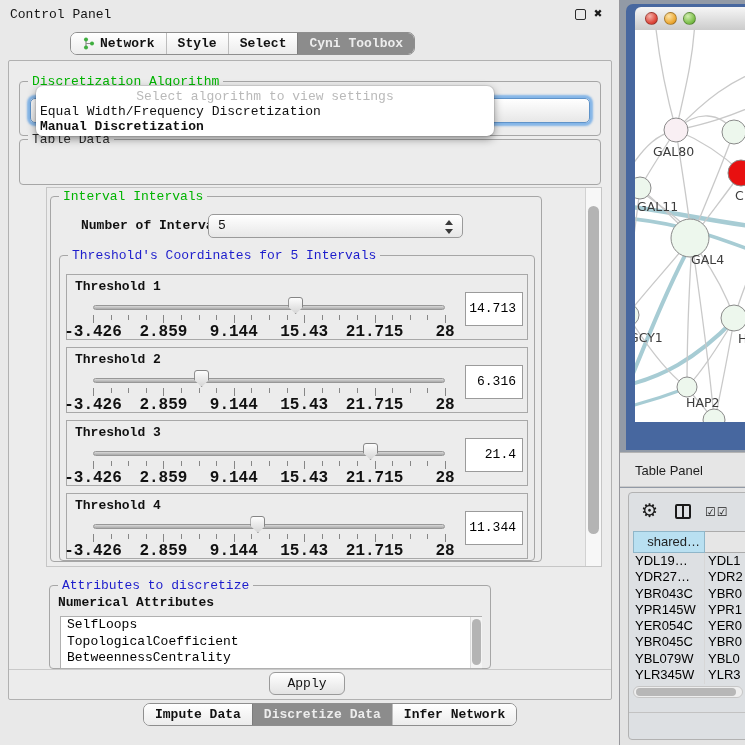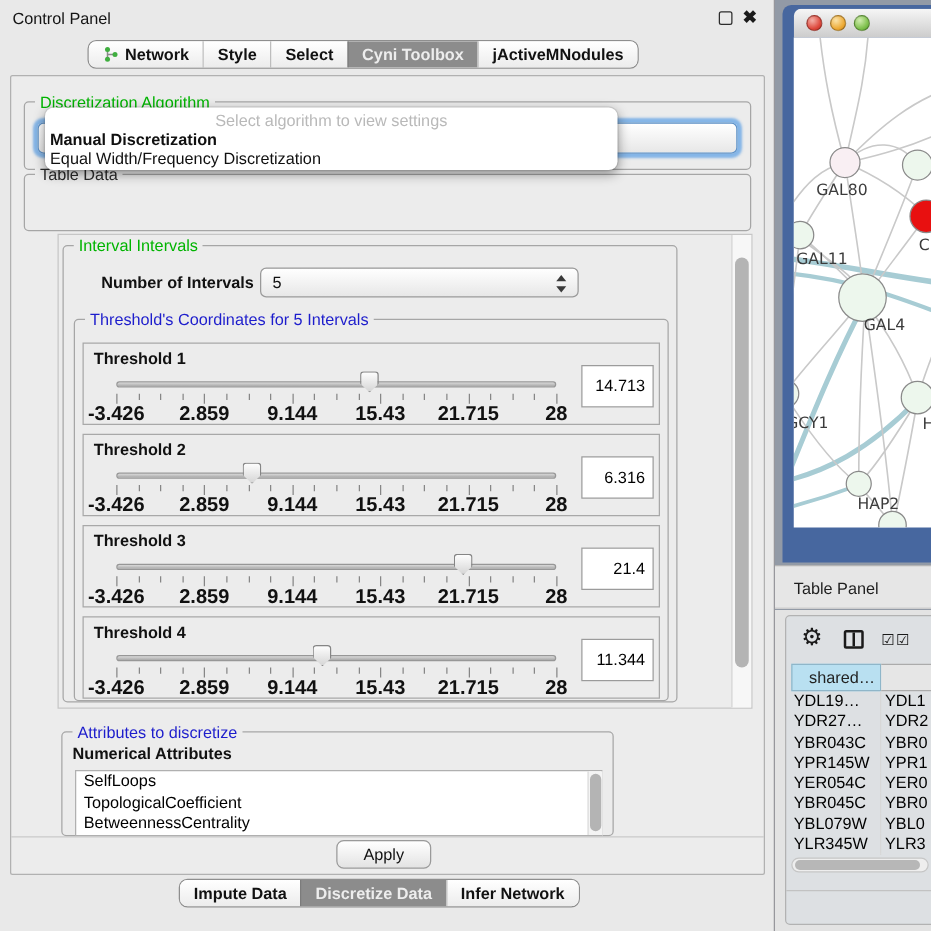--- a/index.html
+++ b/index.html
@@ -1,21 +1,21 @@
 <!DOCTYPE html>
 <html><head>
 <meta charset="utf-8">
 <style>
   * { box-sizing: border-box; margin:0; padding:0; }
   html,body { width:745px; height:745px; }
   body { font-family:"Liberation Sans", sans-serif; }
   .screen { position:relative; width:745px; height:745px; overflow:hidden; background:#e9e9e9; }
 
   
-  .cpanel { position:absolute; left:0; top:0; width:620px; height:745px; background:#e9e9e9; border-right:1px solid #97979c; }
+  .cpanel { position:absolute; left:0; top:0; width:620px; height:745px; background:#e9e9e9; border-right:1px solid #97979c;font-family:Liberation Mono, monospace; }
   .cp-titlebar { position:absolute; left:0; top:0; width:100%; height:28px; }
   .cp-title { position:absolute; left:10px; top:7px; font-size:13px; color:#141414; }
   .float-icon { position:absolute; left:575px; top:9px; width:11px; height:11px; border:1.5px solid #2c2c2c; border-radius:2px; background:transparent; }
   .close-icon { position:absolute; left:594px; top:5px; font-size:14px; font-weight:bold; color:#1a1a1a; }
 
   .segtabs { position:absolute; display:flex; height:23px; border:1px solid #8e8e8e; border-radius:7px; overflow:hidden; background:#fdfdfd; }
   .segtabs .seg { display:flex; align-items:center; gap:5px; padding:0 11px; font-size:13px; font-weight:600; color:#111;
                   background:linear-gradient(#ffffff,#ececec); border-left:1px solid #bdbdbd; white-space:nowrap; }
   .segtabs .seg:first-child { border-left:none; }
   .segtabs .seg.active { background:#8c8c8c; color:#ededed; border-left-color:#7c7c7c; }
@@ -145,36 +145,33 @@
       </div>
       <div class="seg">
           <span>Style</span>
         </div>
       <div class="seg">
           <span>Select</span>
         </div>
       <div class="seg active">
           <span>Cyni Toolbox</span>
         </div>
-      <div class="seg">
-          <span>jActiveMNodules</span>
-        </div>
     </div>
 
     <div class="content">
 
       <div class="group g-alg">
         <span class="gtitle green">Discretization Algorithm</span>
         <div class="combo combo-alg"></div>
       </div>
 
       <div class="popup">
         <div class="pitem disabled">Select algorithm to view settings</div>
+        <div class="pitem">Equal Width/Frequency Discretization</div>
         <div class="pitem bold">Manual Discretization</div>
-        <div class="pitem">Equal Width/Frequency Discretization</div>
       </div>
 
       <div class="group g-tdata">
         <span class="gtitle dark">Table Data</span>
       </div>
 
       <div class="scrollpane">
         <div class="group g-interval">
           <span class="gtitle green">Interval Intervals</span>
           <span class="noi-label">Number of Intervals</span>

